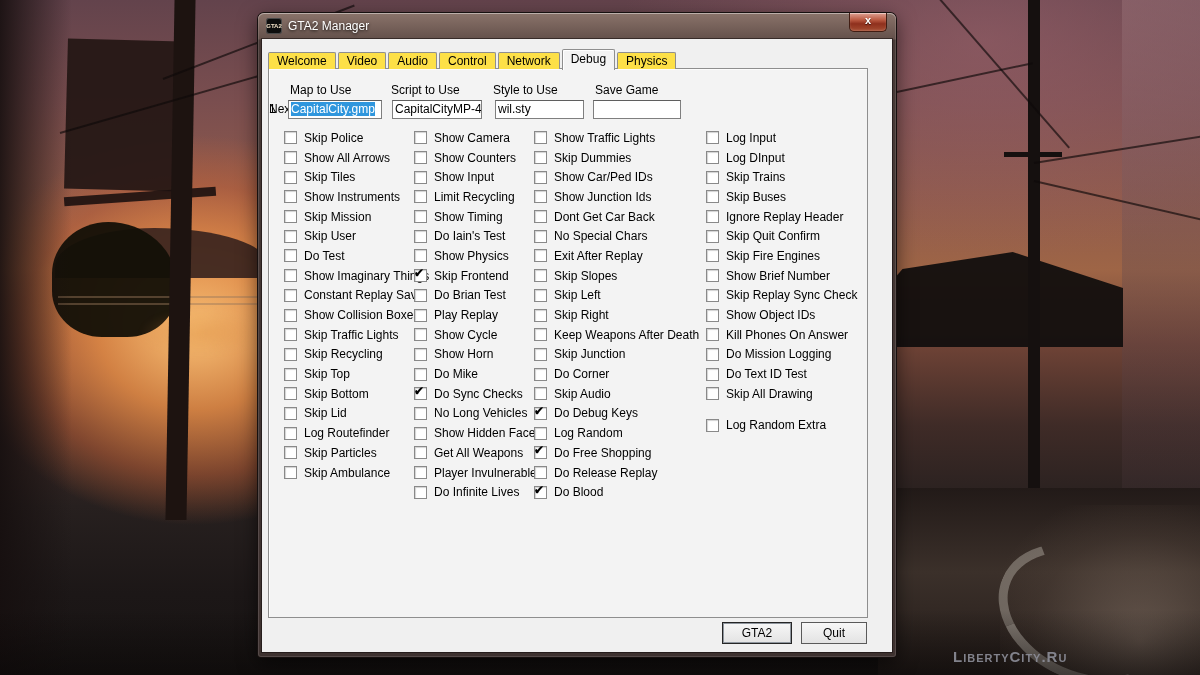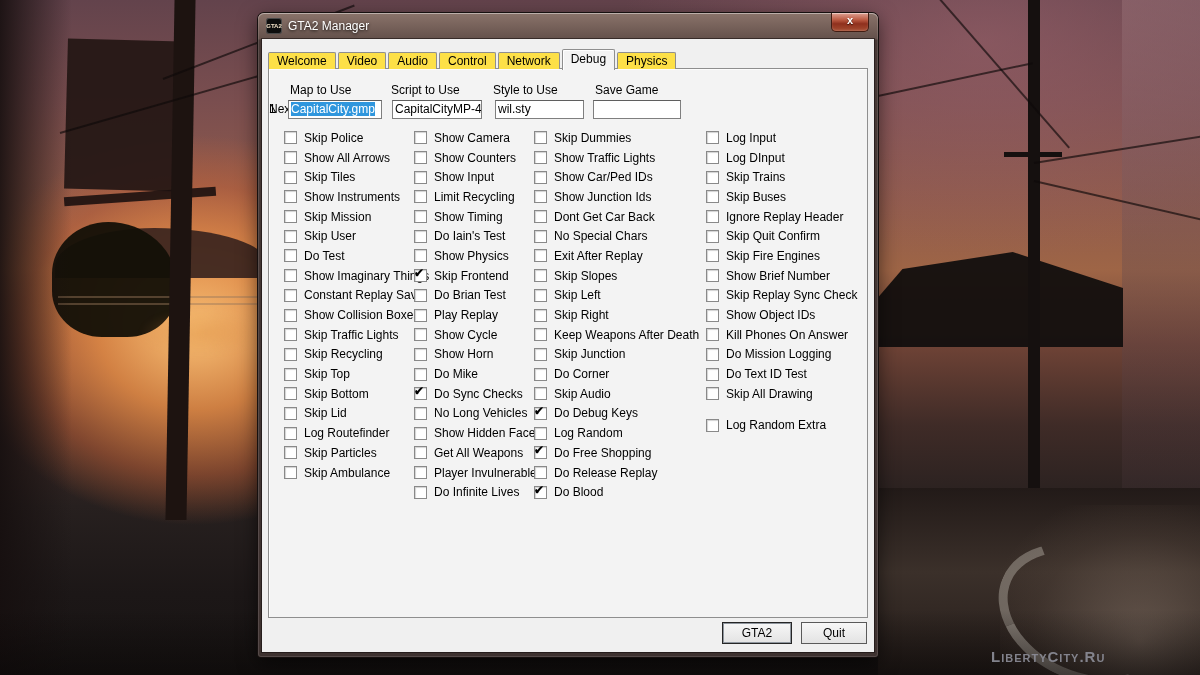--- a/index.html
+++ b/index.html
@@ -31,29 +31,30 @@
   .wire{position:absolute;height:2px;background:rgba(14,9,9,.65);transform-origin:left center;}
   .road-right{position:absolute;left:878px;top:488px;width:322px;height:187px;background:linear-gradient(180deg,#221a18,#3b302a 45%,#241c19 100%);}
   .road-light{position:absolute;left:1000px;top:505px;width:200px;height:170px;background:radial-gradient(ellipse at 70% 80%,rgba(152,132,118,.5),rgba(92,76,66,.25) 55%,rgba(0,0,0,0) 80%);}
   .road-marking{position:absolute;left:995px;top:548px;width:165px;height:115px;border:9px solid rgba(0,0,0,0);
     border-bottom-color:rgba(206,200,190,.5);border-left-color:rgba(206,200,190,.38);border-radius:50%;transform:rotate(24deg);}
   .right-band{position:absolute;left:1122px;top:0;width:78px;height:675px;
     background:linear-gradient(180deg,rgba(152,112,118,.5),rgba(96,72,78,.35) 40%,rgba(32,24,26,.15));}
   .left-vignette{position:absolute;left:0;top:0;width:72px;height:675px;background:linear-gradient(90deg,rgba(22,15,15,.9),rgba(22,15,15,0));}
   .bottom-vignette{position:absolute;left:0;top:610px;width:1200px;height:65px;background:linear-gradient(180deg,rgba(8,6,6,0),rgba(8,6,6,.55));}
   .watermark{
-    position:absolute;left:991px;top:648px;font-size:15px;font-weight:bold;color:#8d8e99;
+    position:absolute;left:953px;top:648px;font-size:15px;font-weight:bold;color:#8d8e99;
     font-variant:small-caps;letter-spacing:1px;opacity:.9;
   }
   
   .window{
     position:absolute;left:258px;top:13px;width:620px;height:644px;border-radius:6px 6px 3px 3px;
     background:linear-gradient(180deg,#8a736a 0%,#64514b 26px,#473936 27px,#3e3230 100%);
     box-shadow:0 0 0 1px #16100f,0 6px 20px rgba(0,0,0,.6),
       inset 0 1px 0 rgba(255,255,255,.35),inset 0 0 0 1px rgba(255,255,255,.12);
+    padding-left:18px;
   }
   .titlebar{position:absolute;left:0;top:0;right:0;height:26px;display:flex;align-items:center;padding-left:8px;box-sizing:border-box;}
   .app-icon{width:16px;height:16px;background:#0d0d0d;border-radius:3px;color:#f3e2c8;font-size:6px;font-weight:bold;
     display:flex;align-items:center;justify-content:center;box-shadow:inset 0 0 0 1px rgba(255,255,255,.25);flex:0 0 auto;}
   .win-title{color:#fff;font-size:12px;margin-left:6px;text-shadow:0 1px 3px rgba(0,0,0,.85);}
   .close-btn{
     position:absolute;top:0;right:9px;width:36px;height:18px;
     background:linear-gradient(180deg,#dfa193 0%,#bb5a42 38%,#8f301d 60%,#a54c31 100%);
     border:1px solid #411d13;border-top:none;border-radius:0 0 5px 5px;
     color:#fff;font-weight:bold;font-size:11px;text-align:center;line-height:15px;
@@ -301,25 +302,25 @@
               <span class="cblabel">Player Invulnerable</span>
             </div>
             <div class="cbrow">
               <span class="cbbox"></span>
               <span class="cblabel">Do Infinite Lives</span>
             </div>
           </div>
           <div class="cb-col" style="left: 265px;">
             <div class="cbrow">
               <span class="cbbox"></span>
+              <span class="cblabel">Show Traffic Lights</span>
+            </div>
+            <div class="cbrow">
+              <span class="cbbox"></span>
               <span class="cblabel">Skip Dummies</span>
-            </div>
-            <div class="cbrow">
-              <span class="cbbox"></span>
-              <span class="cblabel">Show Traffic Lights</span>
             </div>
             <div class="cbrow">
               <span class="cbbox"></span>
               <span class="cblabel">Show Car/Ped IDs</span>
             </div>
             <div class="cbrow">
               <span class="cbbox"></span>
               <span class="cblabel">Show Junction Ids</span>
             </div>
             <div class="cbrow">

